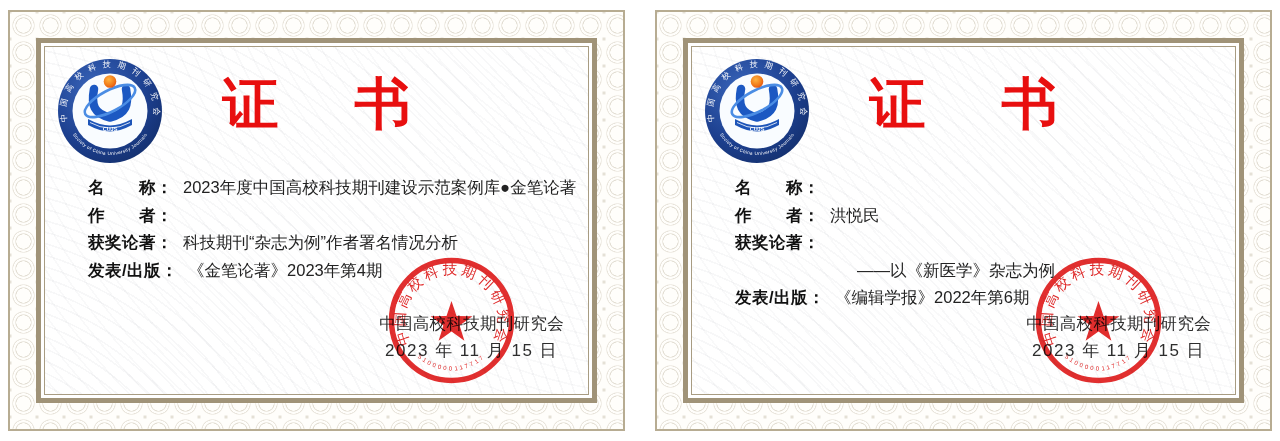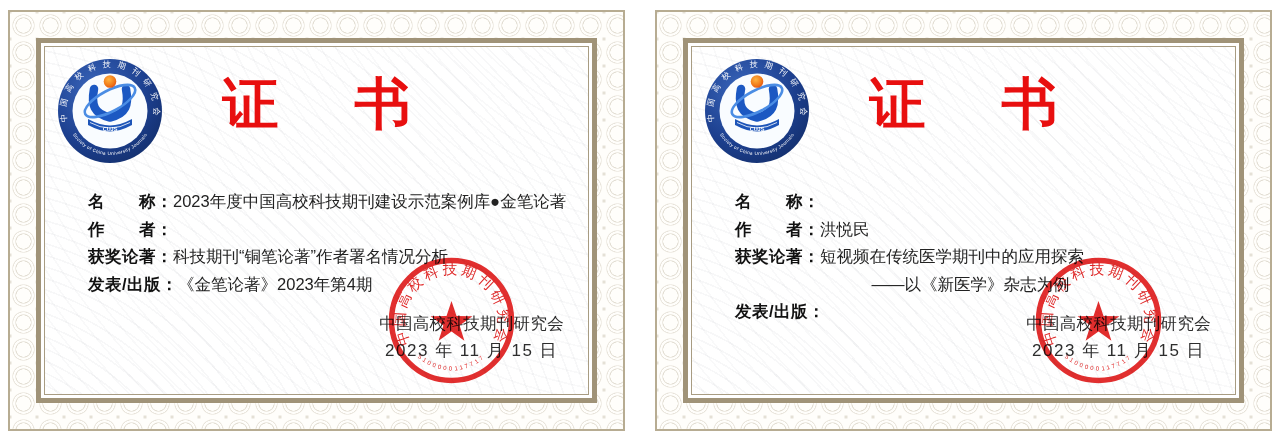--- a/index.html
+++ b/index.html
@@ -48,26 +48,26 @@
   .logo { position: absolute; left: 12px; top: 11px; width: 106px; height: 106px; }
 
   .title {
     position: absolute; left: 0; right: 0; top: 20px;
     display: flex; justify-content: center; gap: 76px;
     font-family: "DejaVu Serif", serif;
     font-size: 56px; font-weight: 700; color: #e80f0f;
   }
 
   .fields {
-    position: absolute; left: 43px; top: 141px;
+    position: absolute; left: 43px; top: 127px;
     font-size: 16.5px; color: #222; z-index: 1;
   }
   .row { display: flex; line-height: 27.6px; white-space: nowrap; }
   .lab { font-weight: 700; letter-spacing: .5px; color: #111; }
-  .val { margin-left: 0; }
+  .val { margin-left: 10px; }
   .line2 { line-height: 27.6px; padding-left: 122px; white-space: nowrap; text-align: center; }
   .line2:empty { display: none; }
 
   .sig {
     position: absolute; top: 266px; right: 24px;
     text-align: center; color: #2d2d2d; z-index: 1;
   }
   .sig-org  { font-size: 16.5px; letter-spacing: .3px; }
   .sig-date { font-size: 17px; margin-top: 4px; letter-spacing: 1.5px; }
 
@@ -123,21 +123,21 @@
     <div class="fields">
       <div class="row">
         <span class="lab">名　　称：</span>
         <span class="val">2023年度中国高校科技期刊建设示范案例库●金笔论著</span>
       </div>
       <div class="row">
         <span class="lab">作　　者：</span>
       </div>
       <div class="row">
         <span class="lab">获奖论著：</span>
-        <span class="val">科技期刊“铜笔论著”作者署名情况分析</span>
+        <span class="val">科技期刊“杂志为例”作者署名情况分析</span>
       </div>
 
       <div class="row">
         <span class="lab">发表/出版：</span>
         <span class="val">《金笔论著》2023年第4期</span>
       </div>
     </div>
 
     <div class="sig">
       <div class="sig-org">中国高校科技期刊研究会</div>
@@ -186,25 +186,25 @@
     <div class="fields">
       <div class="row">
         <span class="lab">名　　称：</span>
       </div>
       <div class="row">
         <span class="lab">作　　者：</span>
         <span class="val">洪悦民</span>
       </div>
       <div class="row">
         <span class="lab">获奖论著：</span>
-        <span class="val">短视频在传统医学期刊中的应用探索</span>
       </div>
       <div class="line2">——以《新医学》杂志为例</div>
       <div class="row">
         <span class="lab">发表/出版：</span>
+        <span class="val">《编辑学报》2022年第6期</span>
       </div>
     </div>
 
     <div class="sig">
       <div class="sig-org">中国高校科技期刊研究会</div>
       <div class="sig-date">2023 年 11 月 15 日</div>
     </div>
 
     <svg class="seal" viewBox="0 0 131 131">
       <circle cx="65.5" cy="65.5" r="60" fill="none" stroke="#e01d1d" stroke-width="5.5"></circle>

